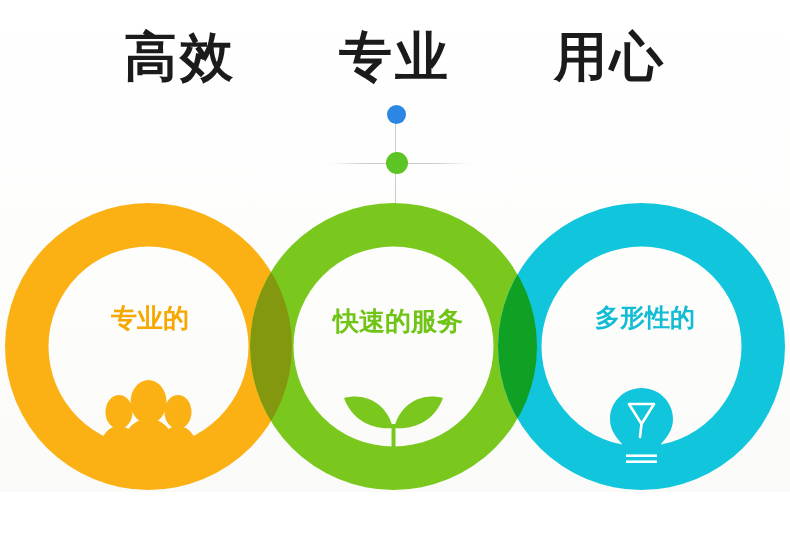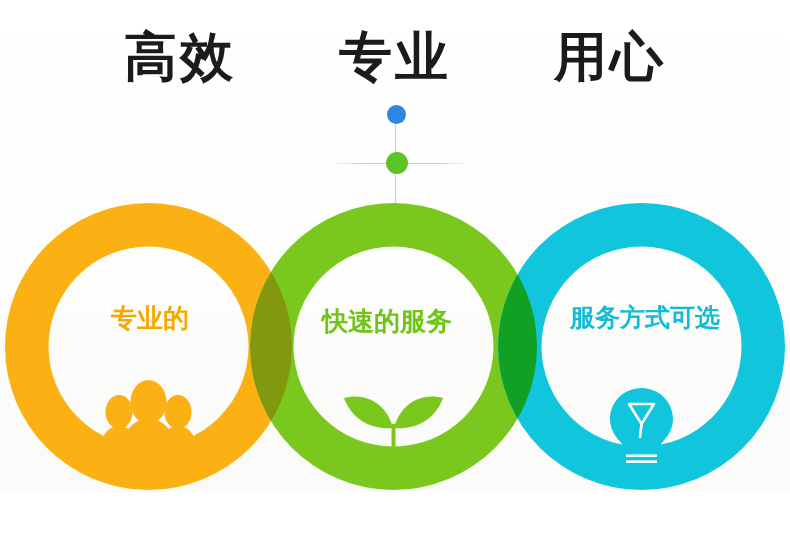--- a/index.html
+++ b/index.html
@@ -95,21 +95,21 @@
     font-weight: 700;
     font-size: 26px;
     line-height: 1.45;
     white-space: nowrap;
     font-family: "DejaVu Sans", "Liberation Sans", sans-serif;
     pointer-events: none;
   }
   .ring-text .ln { display: block; }
 
   .rt-1 { left: 30px;  top: 300px; width: 240px; color: #f5a800; }
-  .rt-2 { left: 267px; top: 303px; width: 240px; color: #6fc416; font-family: Liberation Serif, serif; }
+  .rt-2 { left: 278px; top: 303px; width: 240px; color: #6fc416; font-family: Liberation Serif, serif; }
   .rt-3 { left: 520px; top: 300px; width: 250px; color: #11bcd4; font-size: 25px; }
 </style>
 </head>
 <body>
 
 <div class="canvas">
 
   <div class="headline">
     <span class="word">高效</span>
     <span class="gap"></span>
@@ -226,16 +226,16 @@
 
   <div class="ring-text rt-1">
     <span class="ln">专业的</span>
   </div>
 
   <div class="ring-text rt-2">
     <span class="ln">快速的服务</span>
   </div>
 
   <div class="ring-text rt-3">
-    <span class="ln">服务方式可选</span>
+    <span class="ln">多形性的</span>
   </div>
 
 </div>
 
 </body></html>

